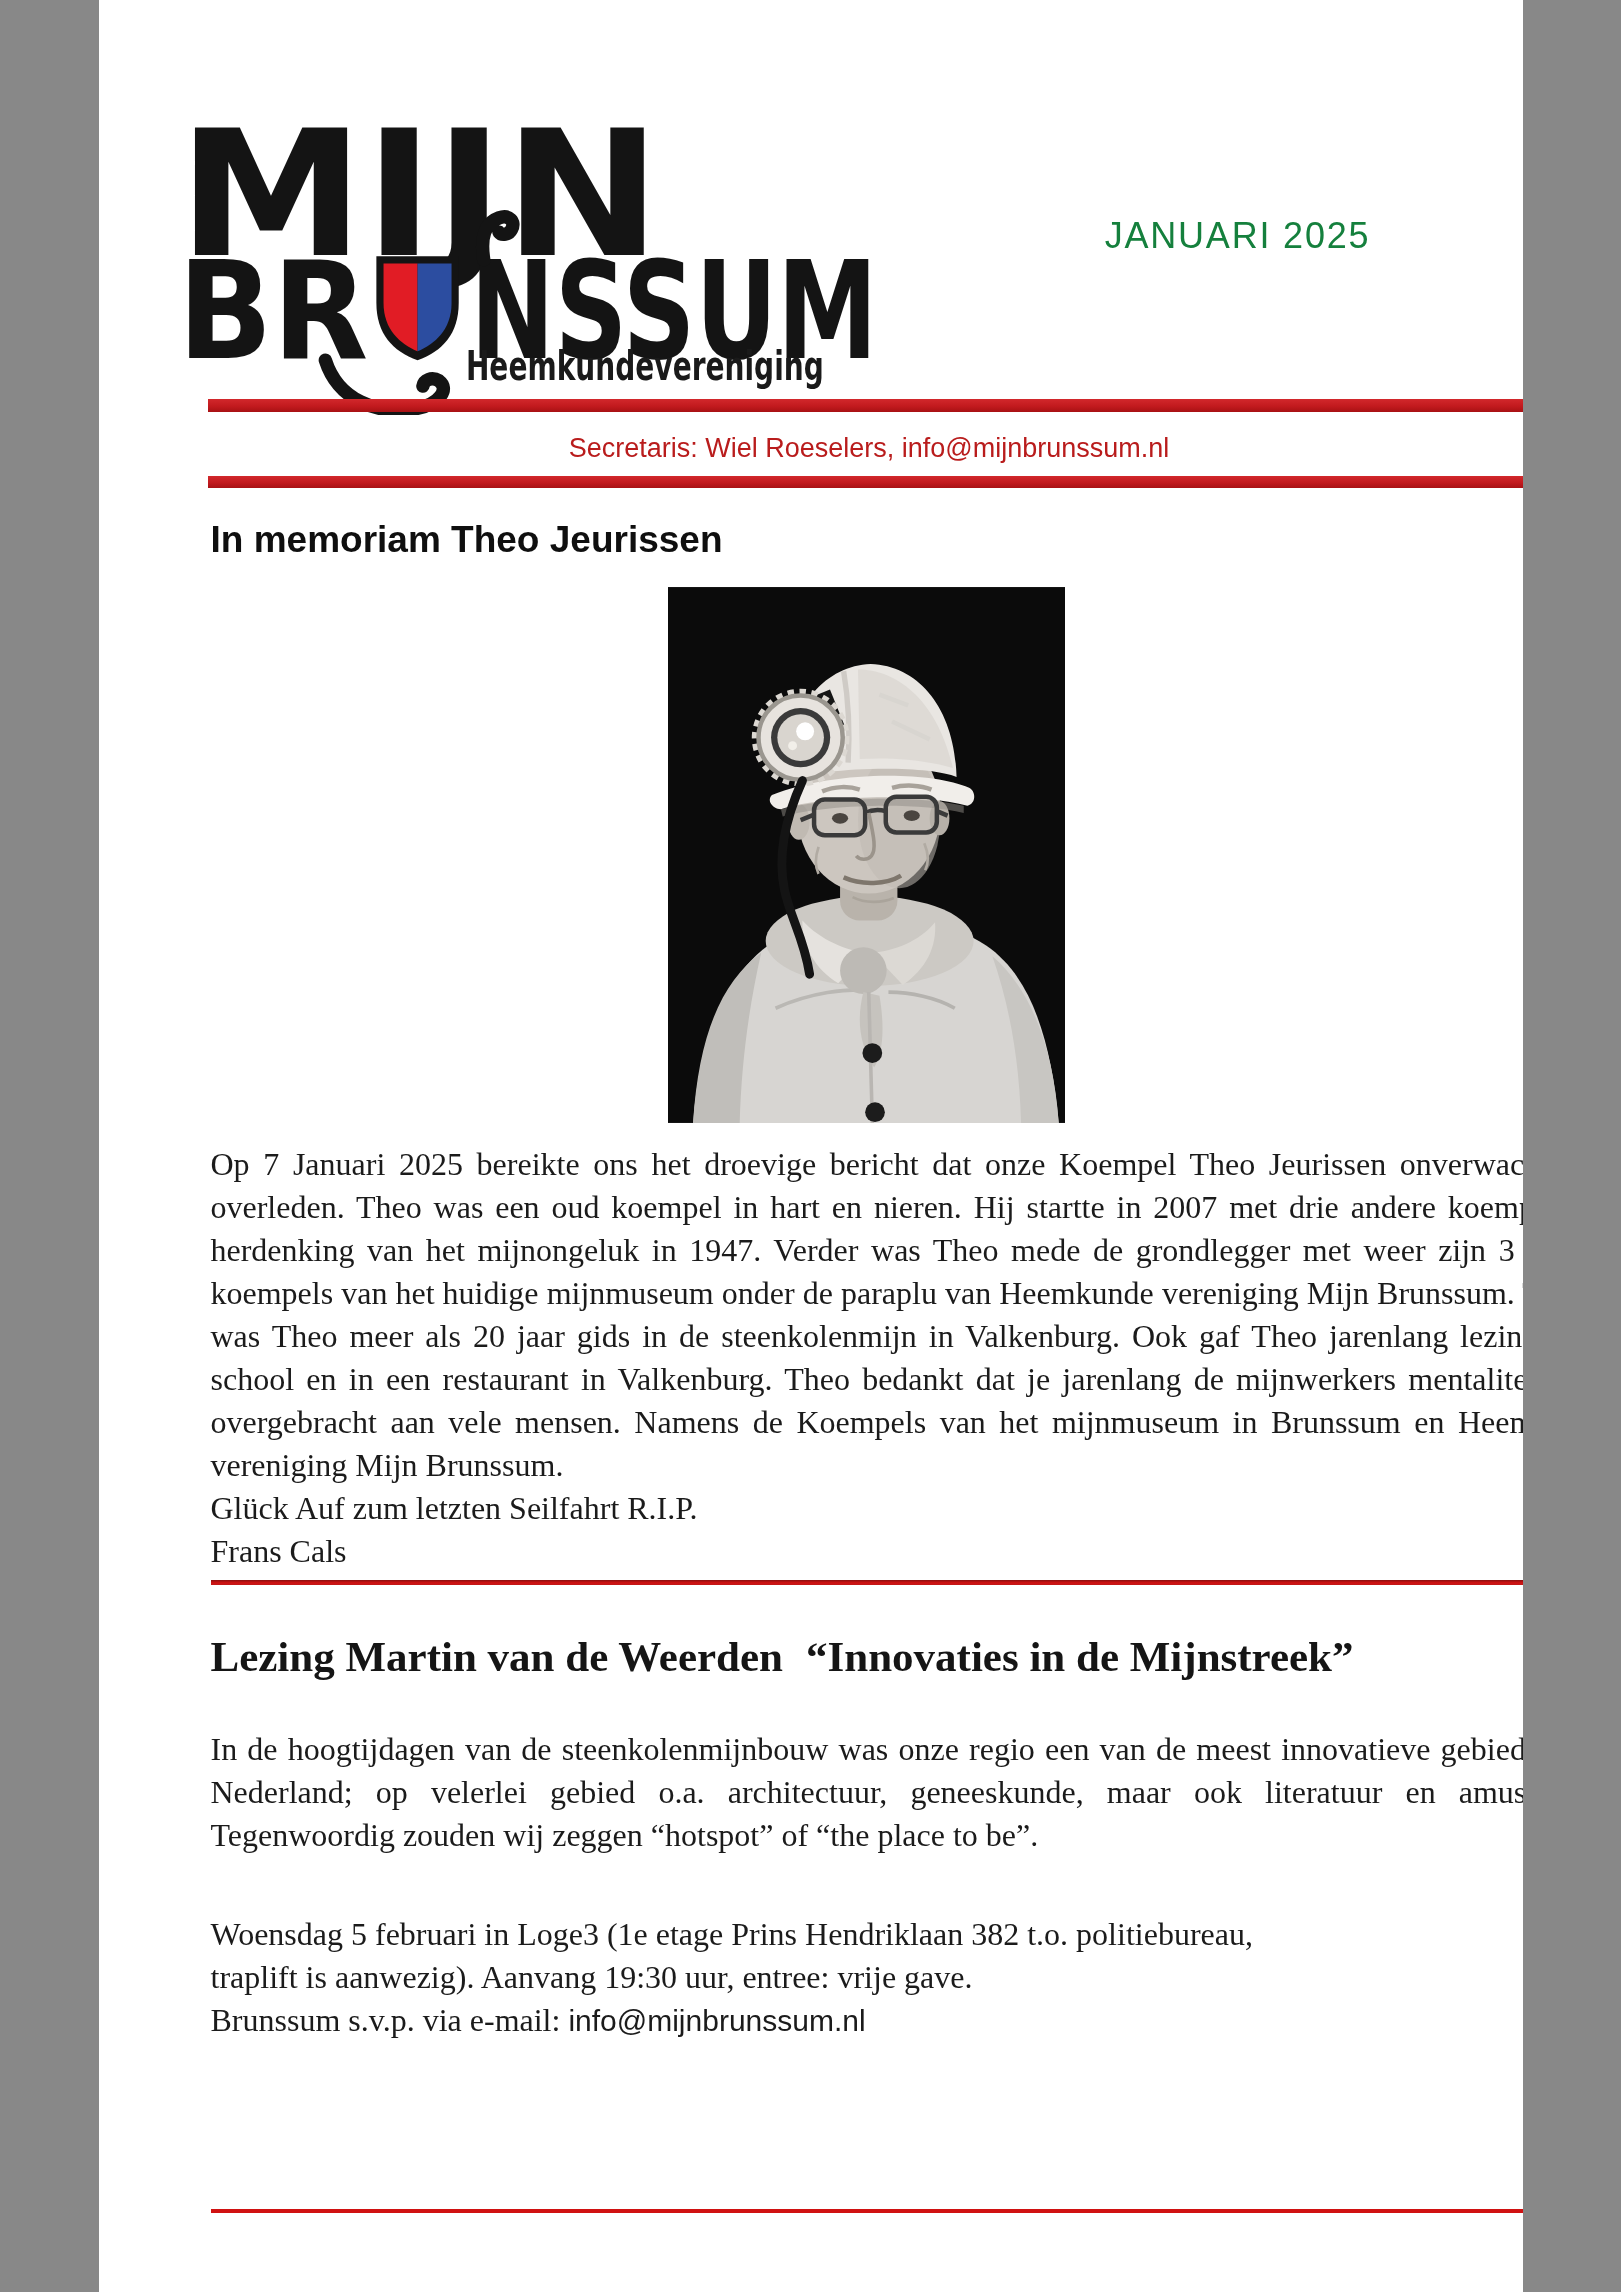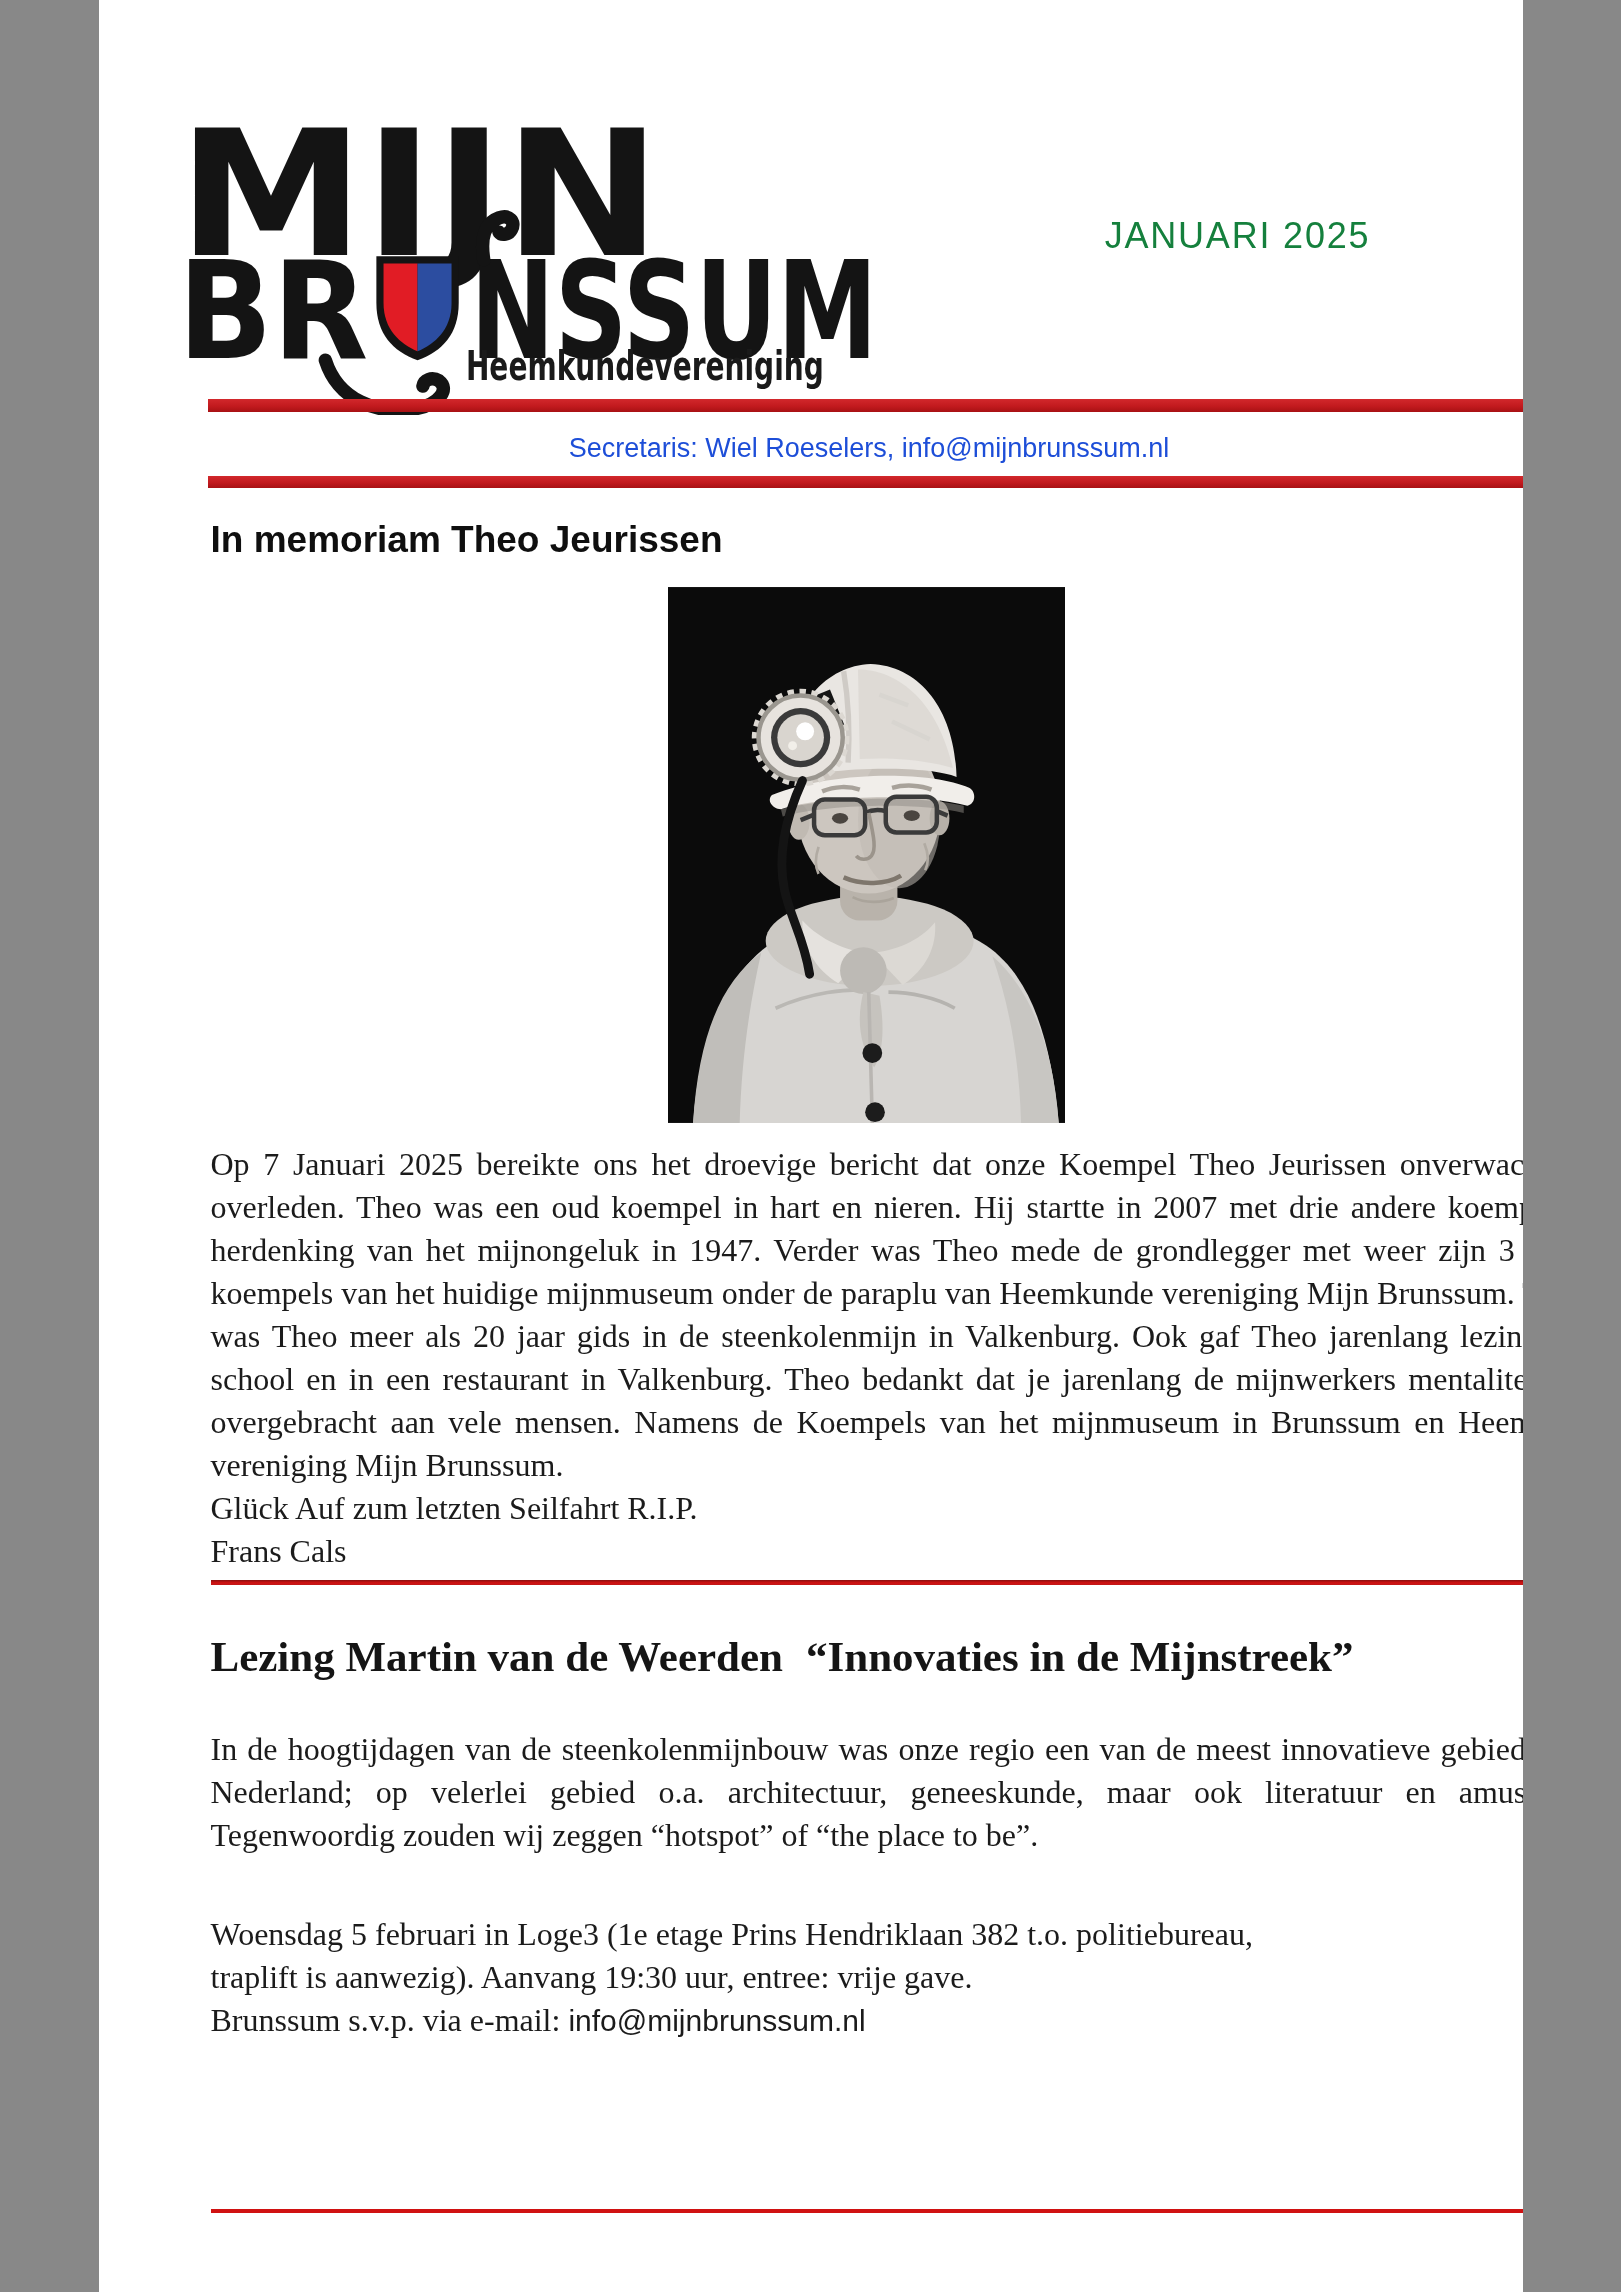--- a/index.html
+++ b/index.html
@@ -27,21 +27,21 @@
     font-size:36px;color:#15803d;letter-spacing:1.8px;margin-top:10.7px;
   }
   
   .bar{position:absolute;left:109px;width:1408px;background:var(--bar-red,#c21a1e);}
   .bar-1{top:399px;height:13.4px;background:linear-gradient(180deg,#d2282c,var(--bar-red,#c21a1e) 55%,#a81114);}
   .bar-2{top:476px;height:11.6px;background:linear-gradient(180deg,#d2282c,var(--bar-red,#c21a1e) 55%,#a81114);}
   .secretary{
     position:absolute;left:112px;top:433px;width:1317px;
     text-align:center;
     font-family:"Liberation Sans",sans-serif;
-    font-size:27px;color:#1d4ed8;
+    font-size:27px;color:#b91c1c;
   }
   
   .content{position:absolute;left:112px;top:518px;width:1402px;}
   .h1{
     font-family:"Liberation Sans",sans-serif;
     font-size:37px;font-weight:bold;color:#0f0f0f;
     line-height:43px;margin:0;white-space:nowrap;
   }
   .photo{
     display:block;width:397px;height:536px;

